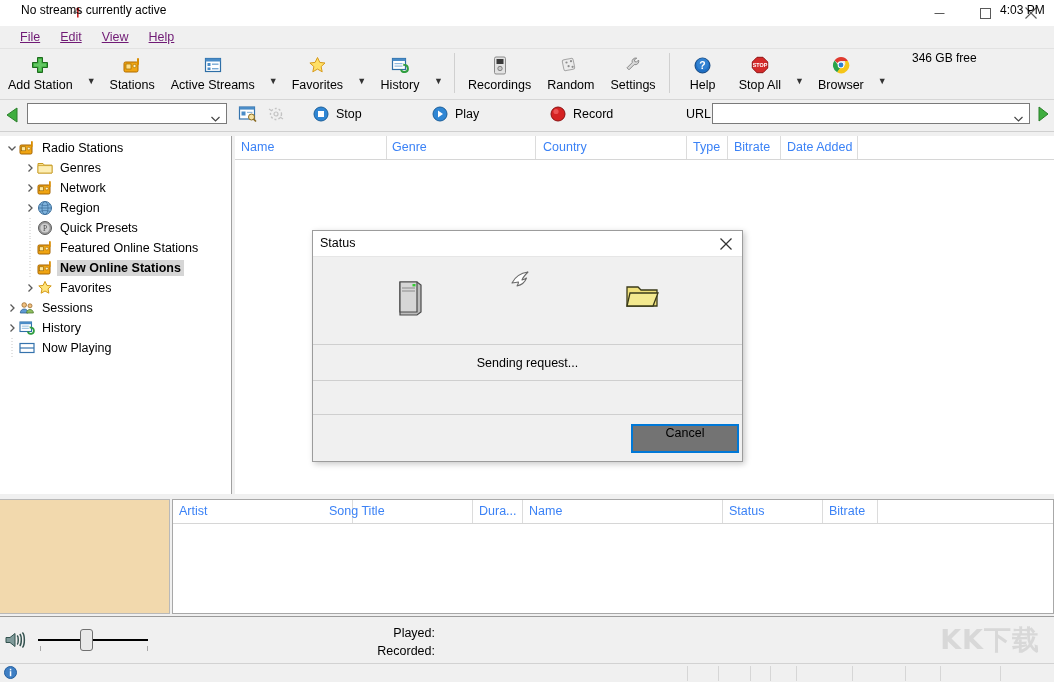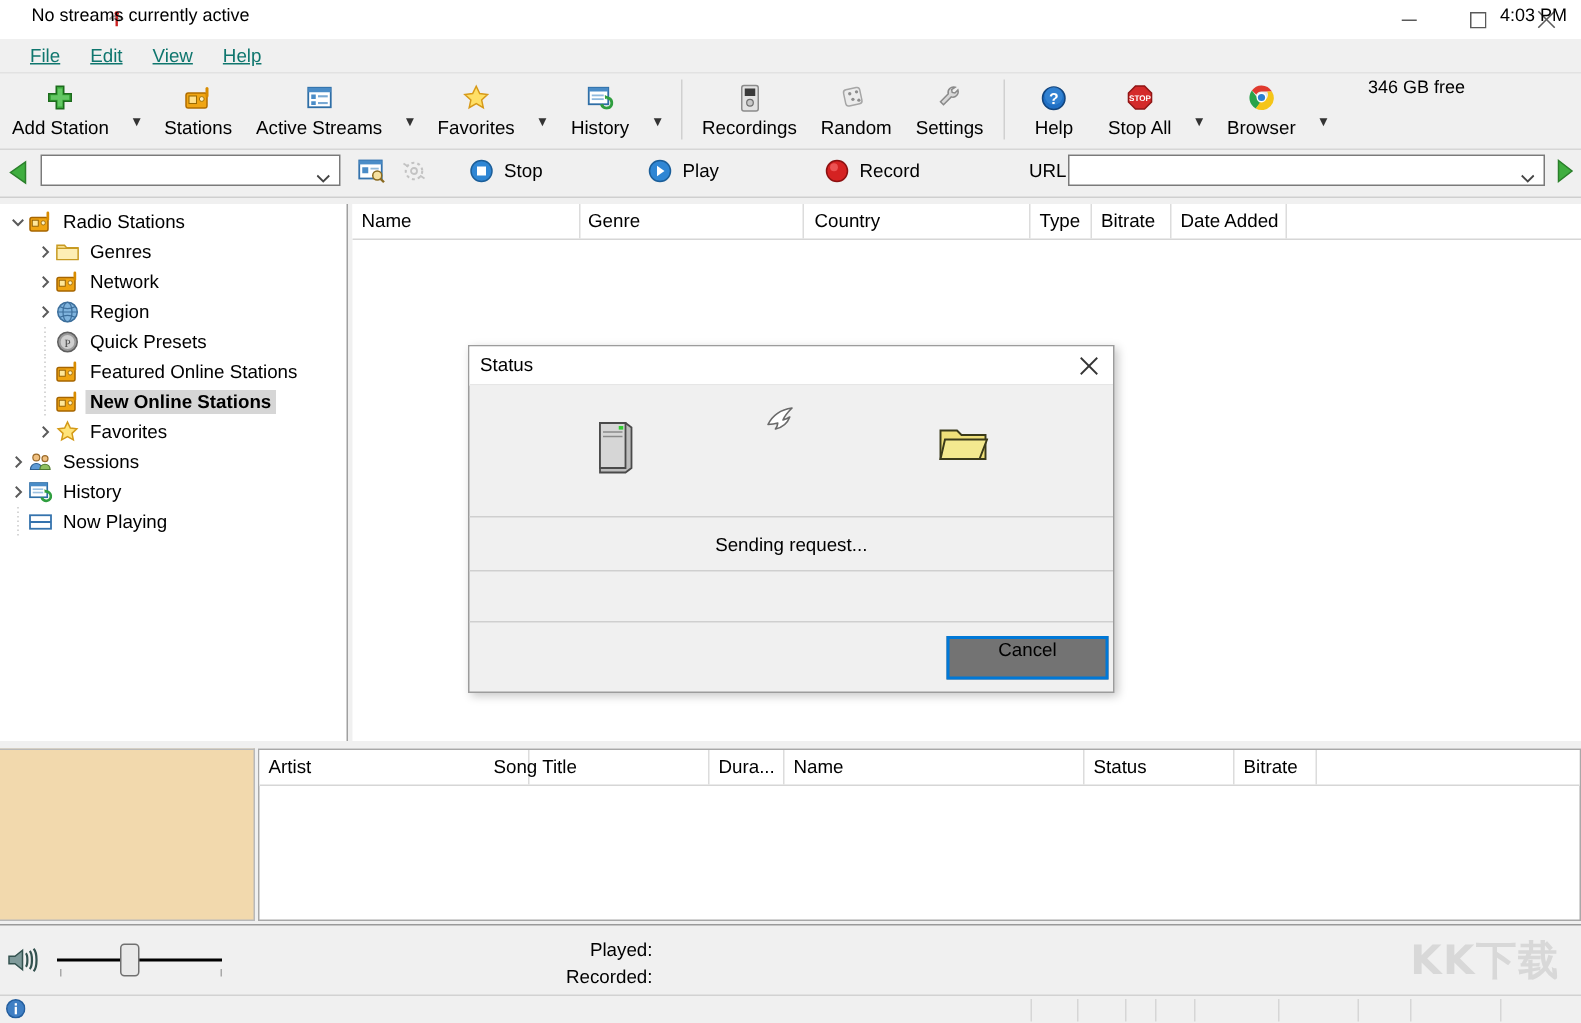--- a/index.html
+++ b/index.html
@@ -16,21 +16,21 @@
   .title-left{position:absolute;left:7px;top:4px;display:flex;align-items:center;gap:5px;flex-direction:column;}
   .title-text{font-size:12.5px;color:#8d8d8d;white-space:pre;}
   .radio-glyph{width:15px;height:15px;position:relative;display:inline-block;}
   .win-btns{position:absolute;right:0;top:0;height:26px;display:flex;}
   .win-btn{width:46px;height:26px;display:flex;align-items:center;justify-content:center;color:#6d6d6d;}
   .win-btn svg{display:block;}
 
   
   .menubar{position:absolute;left:0;top:26px;width:1054px;height:22px;background:#f0f0f0;
            display:flex;align-items:center;padding-left:10px;box-sizing:border-box;}
-  .menubar .mi{font-size:12.5px;padding:2px 10px;color:#0f766e;}
+  .menubar .mi{font-size:12.5px;padding:2px 10px;color:#701a75;}
   .menubar .mi u{text-decoration:underline;}
 
   
   .toolbar{position:absolute;left:0;top:48px;width:1054px;height:52px;background:#f0f0f0;
            border-top:1px solid #e2e2e2;border-bottom:1px solid #d6d6d6;
            display:flex;align-items:flex-start;box-sizing:border-box;}
   .tb-item{display:flex;flex-direction:column;align-items:center;justify-content:flex-start;
            padding:5px 8px 0 8px;min-width:40px;}
   .tb-ico{height:22px;display:flex;align-items:center;justify-content:center;}
   .tb-lbl{font-size:12.5px;margin-top:2px;white-space:nowrap;}
@@ -48,21 +48,21 @@
   .mini-ico{position:absolute;top:105px;width:22px;height:22px;}
   .ctrl-btn{position:absolute;top:106px;display:flex;align-items:center;gap:7px;font-size:12.5px;}
 
   
   .tree-panel{position:absolute;left:0;top:136px;width:232px;height:358px;background:#fff;
               border-right:1px solid #a0a0a0;box-sizing:border-box;}
   .vsplit{position:absolute;left:232px;top:136px;width:3px;height:358px;background:#f0f0f0;}
   .list-panel{position:absolute;left:235px;top:136px;width:819px;height:358px;background:#fff;}
   .hdr-row{position:relative;height:23px;background:#fff;border-bottom:1px solid #d6d6d6;}
   .hdr-cell{position:absolute;top:0;height:23px;box-sizing:border-box;border-right:1px solid #dcdcdc;
-            font-size:12.5px;color:#000000;padding:4px 0 0 6px;}
+            font-size:12.5px;color:#3b82f6;padding:4px 0 0 6px;}
 
   .hsplit{position:absolute;left:0;top:494px;width:1054px;height:5px;background:#f0f0f0;}
   .art-panel{position:absolute;left:0;top:499px;width:170px;height:115px;background:#f2d9ad;
              border:1px solid #b9b9b9;border-left:none;box-sizing:border-box;}
   .bot-vsplit{position:absolute;left:170px;top:499px;width:2px;height:115px;background:#f0f0f0;}
   .bot-panel{position:absolute;left:172px;top:499px;width:882px;height:115px;background:#fff;
              border:1px solid #a8a8a8;box-sizing:border-box;}
 
   
   .playbar{position:absolute;left:0;top:616px;width:1054px;height:47px;background:#f0f0f0;

